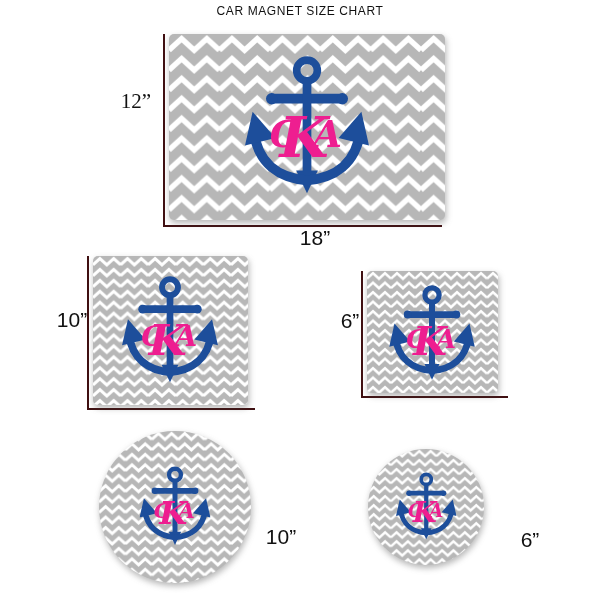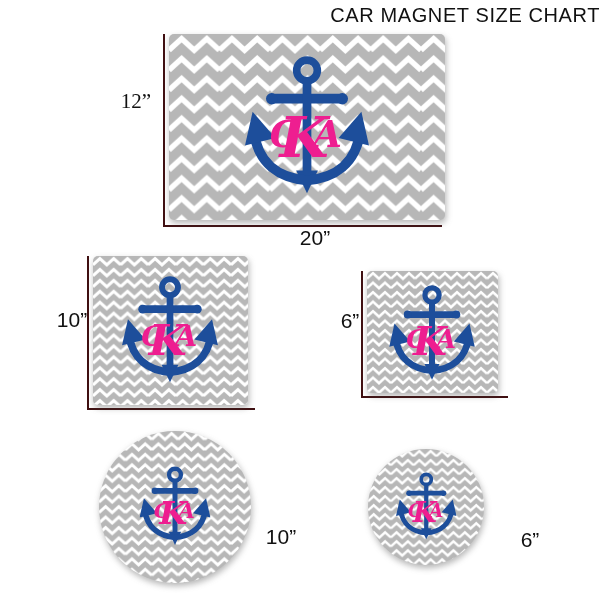--- a/index.html
+++ b/index.html
@@ -3,21 +3,21 @@
 <meta charset="utf-8">
 <style>
   html,body { margin:0; padding:0; background:#ffffff; }
   #stage {
     position:relative; width:600px; height:600px; overflow:hidden;
     background:var(--background,#fff);
     font-family:"Liberation Sans", sans-serif;
   }
   .title {
     position:absolute; top:4px; left:0; right:0;
-    text-align:right; font-size:20px; letter-spacing:.6px;
+    text-align:center; font-size:12px; letter-spacing:.6px;
     color:var(--text,#111);
   }
   .size-label {
     position:absolute; transform:translate(-50%,-50%);
     font-size:21px; color:var(--text,#111); white-space:nowrap;
   }
   .dline { position:absolute; background:var(--dimension-line,#401012); }
   .magnet { position:absolute; filter:drop-shadow(1px 3px 3px rgba(70,70,70,.40)); }
   .defs-svg { position:absolute; width:0; height:0; }
   .pat-bg  { fill:var(--pattern-gray,#b7b7b7); }
@@ -84,21 +84,21 @@
     </defs>
   </svg>
 
   <div class="dline" style="left:163px;top:34px;width:2px;height:193px;"></div>
   <div class="dline" style="left:163px;top:225px;width:279px;height:2px;"></div>
   <svg class="magnet" style="left:169px;top:34px;" width="276" height="186">
     <rect width="276" height="186" rx="5" fill="url(#chev-rect)"></rect>
     <use href="#anchor-art" x="76" y="21" width="124" height="144"></use>
   </svg>
   <div class="size-label" style="left:136px;top:101px;font-family:Liberation Serif, serif;">12”</div>
-  <div class="size-label" style="left:315px;top:238px;">20”</div>
+  <div class="size-label" style="left:315px;top:238px;">18”</div>
 
   <div class="dline" style="left:87px;top:256px;width:2px;height:154px;"></div>
   <div class="dline" style="left:87px;top:408px;width:168px;height:2px;"></div>
   <svg class="magnet" style="left:93px;top:256px;" width="155" height="149">
     <rect width="155" height="149" rx="5" fill="url(#chev-sq)"></rect>
     <use href="#anchor-art" x="29" y="19.5" width="96" height="111"></use>
   </svg>
   <div class="size-label" style="left:72px;top:320px;">10”</div>
 
   <div class="dline" style="left:361px;top:271px;width:2px;height:127px;"></div>

